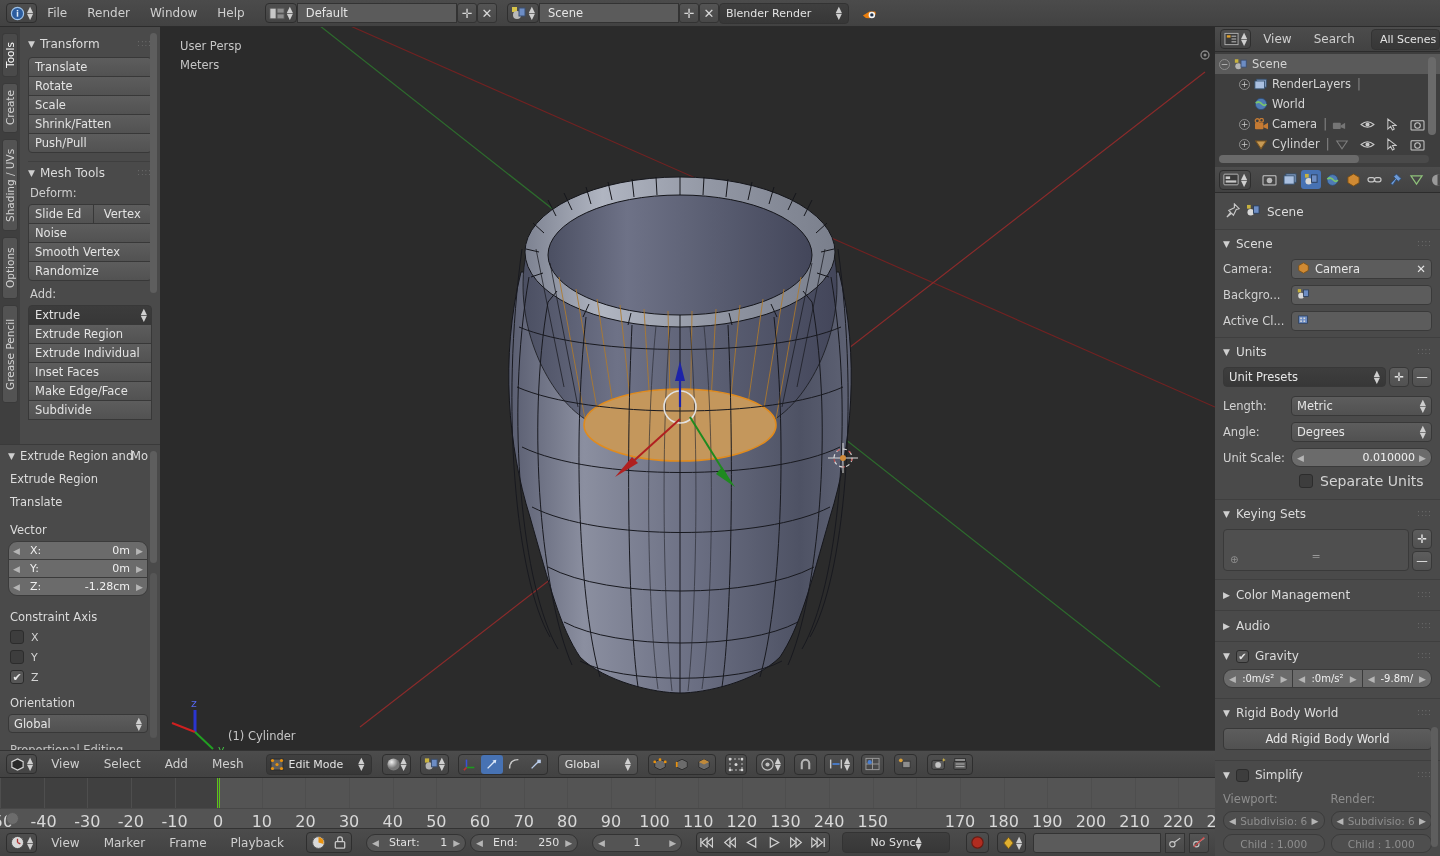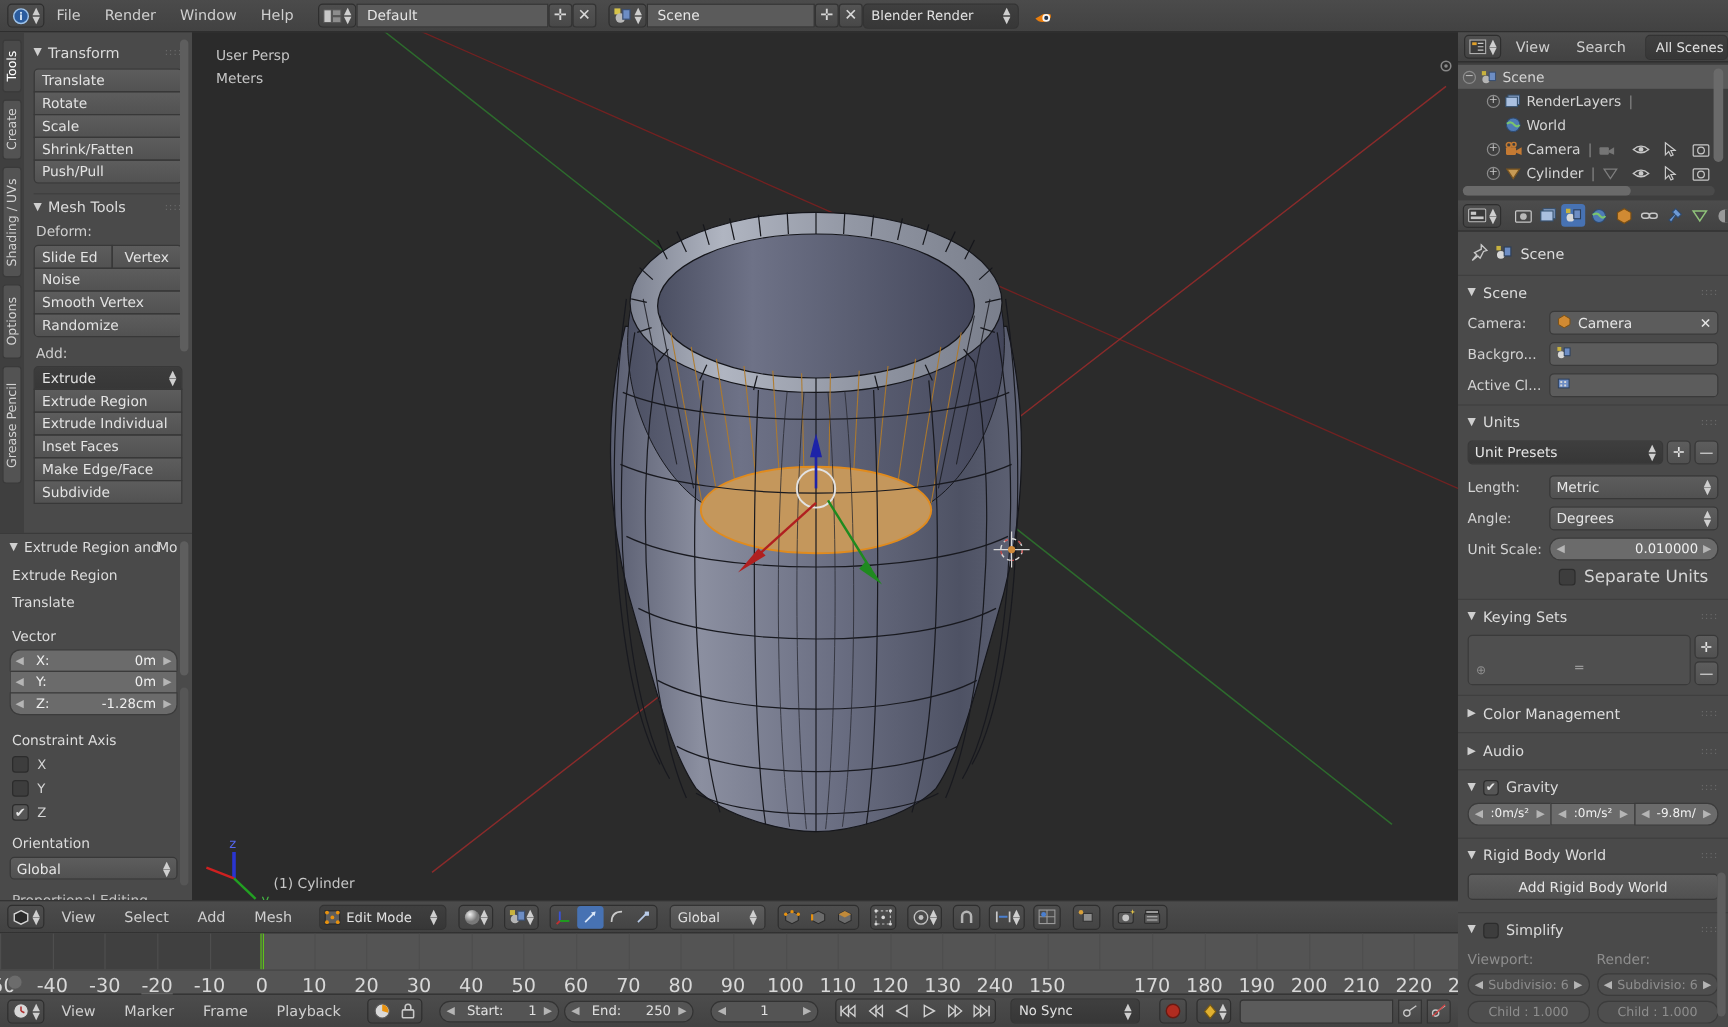--- a/index.html
+++ b/index.html
@@ -932,21 +932,21 @@
       </div>
       <div class="hbtn">
         <svg width="16" height="13" viewBox="0 0 18 14">
             <path d="M8 7 L2 2 L2 12 Z" fill="none" stroke="#d0d0d0" stroke-width="1.3"></path>
             <path d="M14 7 L8 2 L8 12 Z" fill="none" stroke="#d0d0d0" stroke-width="1.3"></path>
             <line x1="16" y1="2" x2="16" y2="12" stroke="#d0d0d0" stroke-width="1.5"></line>
           </svg>
       </div>
     </div>
 
-    <div class="btn dark" style="margin-left:8px; width:108px; height:21px; justify-content:space-between;">
+    <div class="btn dark" style="margin-left:8px; width:108px; height:21px; justify-content:center;">
       <span>No Sync</span>
       <span class="arrows">
           <span>▲</span>
           <span>▼</span>
         </span>
     </div>
 
     <div class="hgroup" style="margin-left:12px; padding:0 3px;">
       <svg width="15" height="15" viewBox="0 0 16 16">
         <circle cx="8" cy="8" r="6" fill="#b02c20" stroke="#6a1a12" stroke-width="1.2"></circle>

